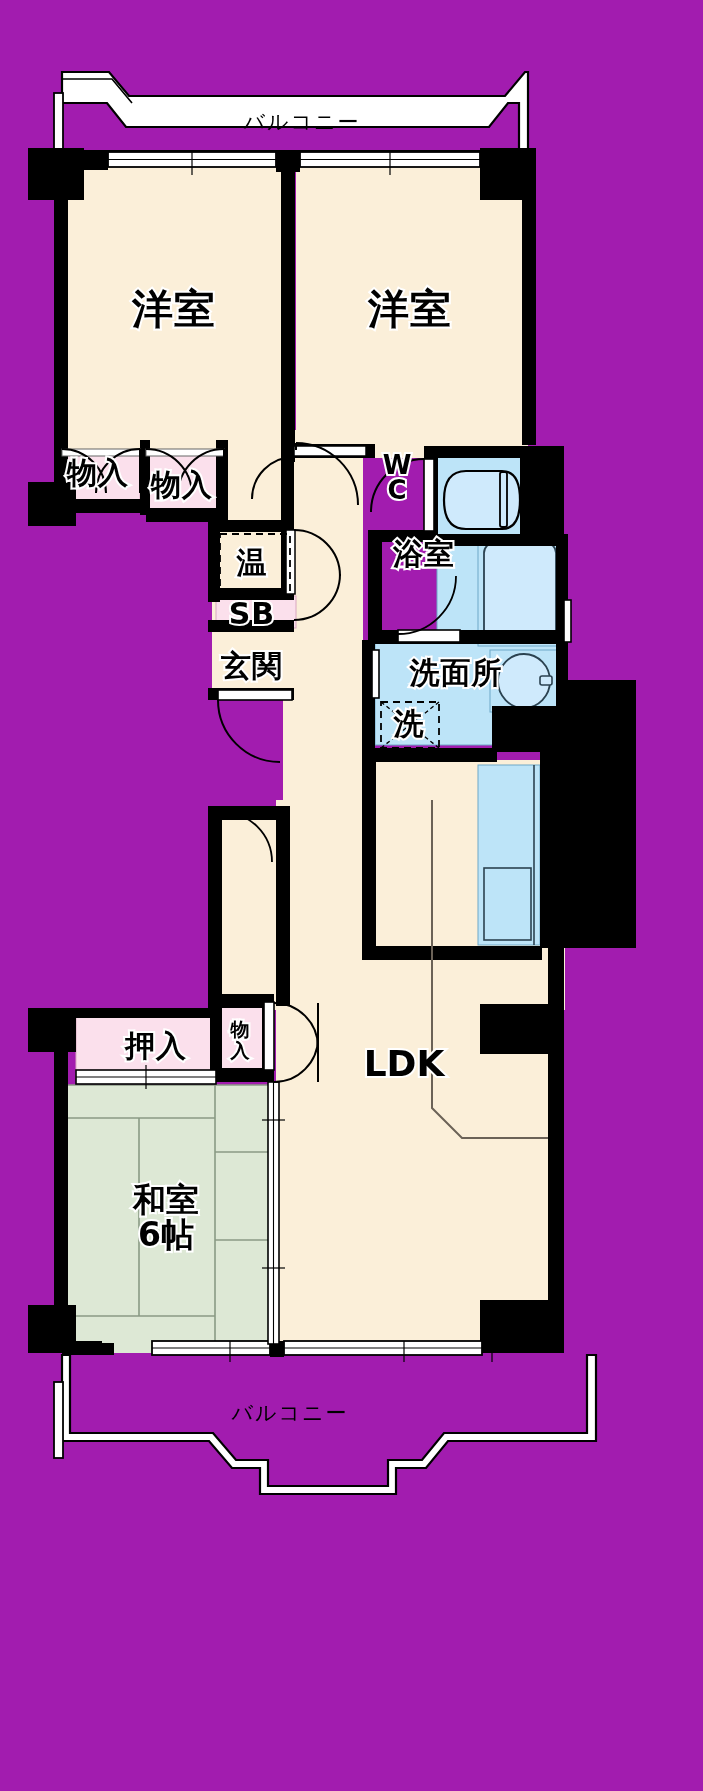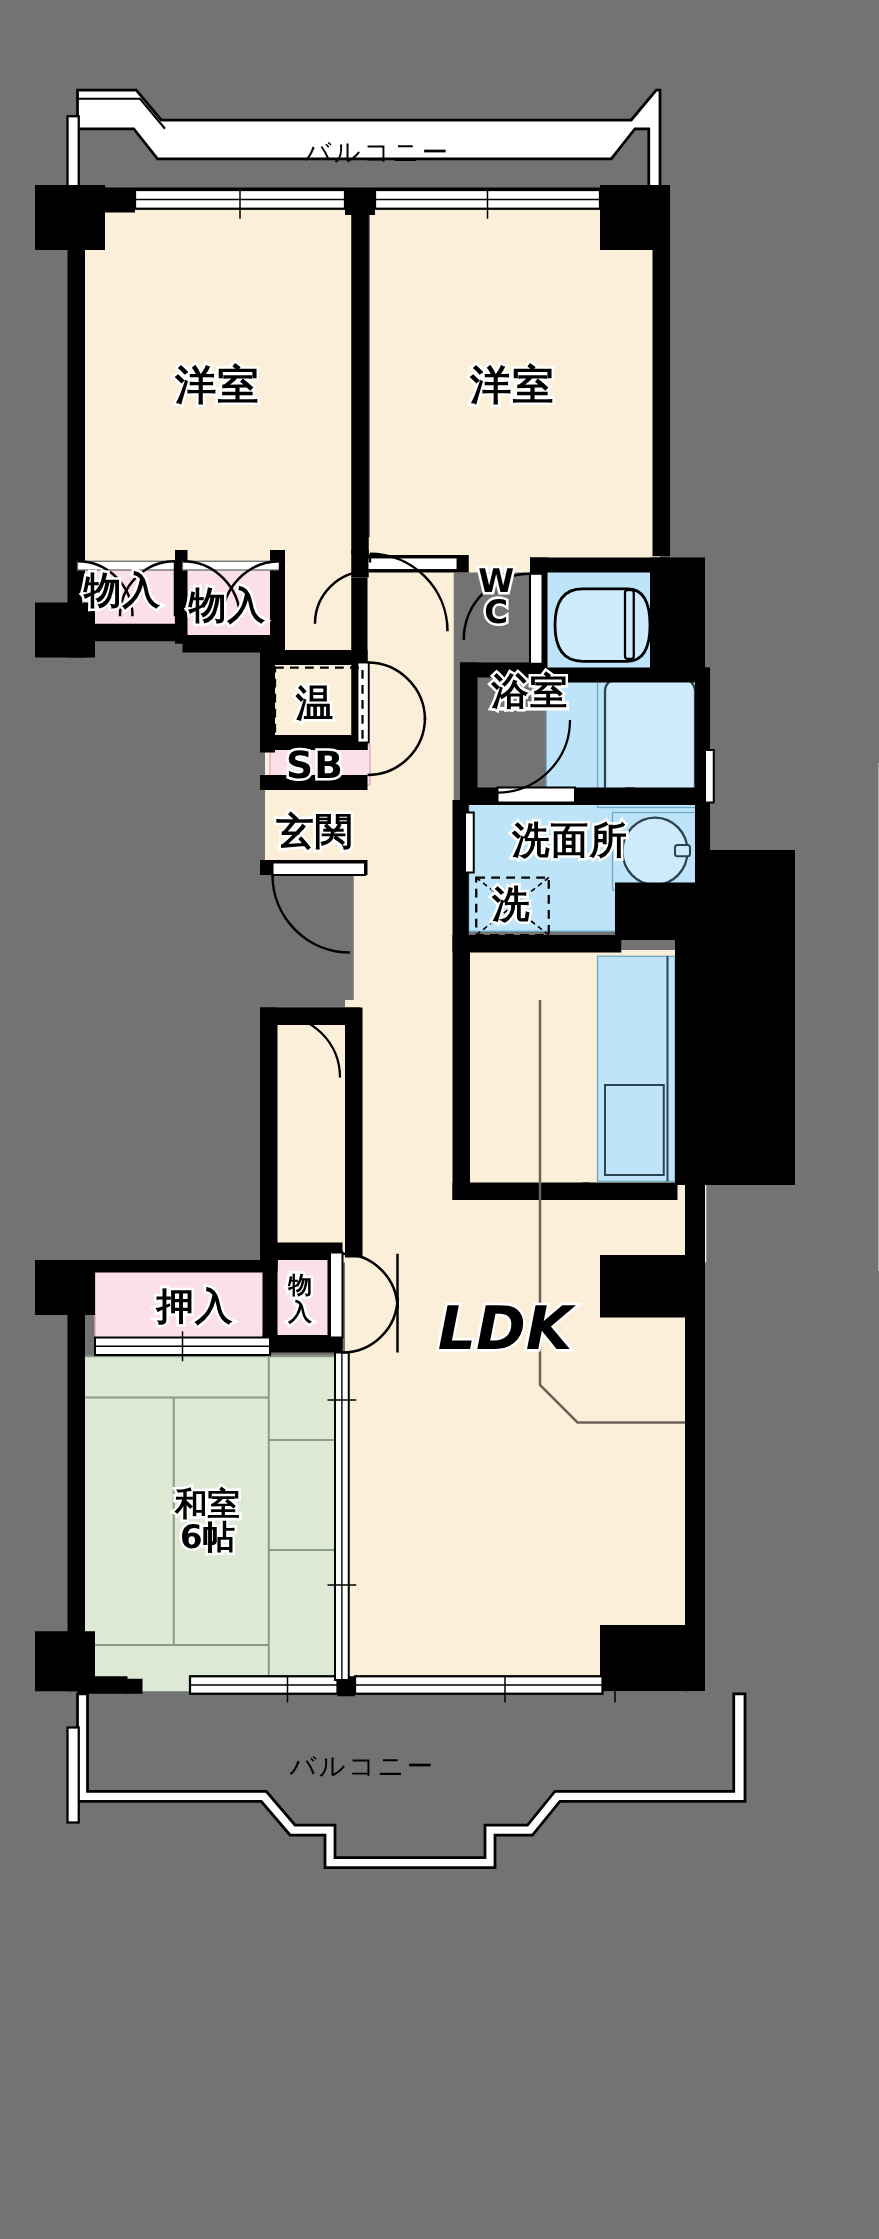--- a/index.html
+++ b/index.html
@@ -1,26 +1,26 @@
 <!DOCTYPE html>
 <html><head>
 <meta charset="utf-8">
 <style>
   html,body{margin:0;padding:0;background:#ffffff;}
   body{font-family:"DejaVu Sans","Liberation Sans",sans-serif;}
-  #plan{position:relative;width:703px;height:1791px;background:#737373;overflow:hidden;}
+  #plan{position:relative;width:703px;height:1791px;background:#a21caf;overflow:hidden;}
   #plan svg{position:absolute;left:0;top:0;}
   .lbl{position:absolute;transform:translate(-50%,-50%);
        color:#000;text-align:center;white-space:nowrap;
        font-family:"DejaVu Sans","Liberation Sans",sans-serif;font-weight:700;
        -webkit-text-stroke:4px #fff;paint-order:stroke fill;}
   .lbl span{position:relative;}
-  .t-room{font-size:33px;letter-spacing:1px;}
-  .t-ldk{font-size:48px;letter-spacing:0px;font-style:italic;}
-  .t-wa{font-size:26px;line-height:1.05;}
+  .t-room{font-size:41px;letter-spacing:1px;}
+  .t-ldk{font-size:36px;letter-spacing:0px;}
+  .t-wa{font-size:33px;line-height:1.05;}
   .t-sub{font-size:30px;letter-spacing:1px;}
   .t-small{font-size:19px;letter-spacing:0px;}
   .t-bal{font-size:21px;letter-spacing:2px;font-weight:500;-webkit-text-stroke:0;}
   .t-wc{font-size:26px;line-height:0.95;}
   .stack{display:block;}
 </style>
 </head>
 <body>
 
 <div id="plan">

